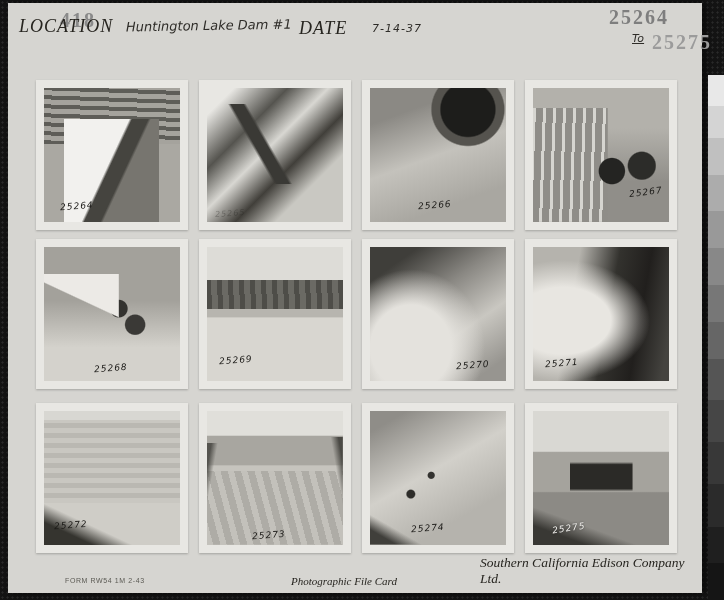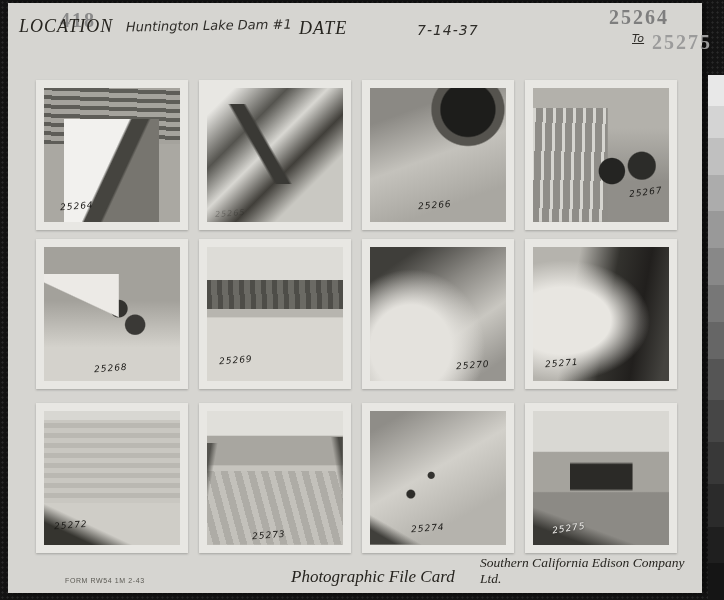--- a/index.html
+++ b/index.html
@@ -31,21 +31,21 @@
   }
 
   
   .hdr-label{position:absolute; font-style:italic; font-size:18px; letter-spacing:1px; color:var(--ink);}
   .stamp{position:absolute; font-family:Liberation Serif, serif; font-weight:bold; letter-spacing:2px; font-size:20px; color:var(--stamp-ink);}
   .hand{position:absolute; font-family:"DejaVu Sans",sans-serif; font-style:italic; color:var(--hand-ink);}
   .stamp-418{left:52px; top:6px;}
   .loc-label{left:11px; top:13px;}
   .loc-value{left:118px; top:15px; font-size:13px; transform:rotate(-1deg);}
   .date-label{left:291px; top:15px;}
-  .date-value{left:364px; top:19px; font-size:14px; letter-spacing:1px;margin-left:45px;}
+  .date-value{left:364px; top:19px; font-size:11px; letter-spacing:1px;}
   .neg-label{left:472px; top:17px;}
   .stamp-from{left:601px; top:3px; color:#7e7e7e;}
   .to-word{left:624px; top:29px; font-size:11px;text-decoration:underline;}
   .stamp-to{left:644px; top:28px; color:#9b9b9b;}
 
   
   .row{position:absolute; left:28px; display:flex; gap:11px;}
   .row1{top:77px;} .row2{top:236px;} .row3{top:400px;}
   .print{
     width:152px; height:150px; padding:8px;
@@ -115,21 +115,21 @@
     linear-gradient(30deg,#403f3b 0 15%,rgba(0,0,0,0) 30%) 0 100%/60% 40% no-repeat,
     linear-gradient(150deg,#8f8d88 10%,#d2d0ca 45%,#b5b3ad 75%);}
   .p12{background:
     linear-gradient(180deg,rgba(0,0,0,0) 38%,#2b2a27 40% 58%,rgba(0,0,0,0) 60%) 50% 0/46% 100% no-repeat,
     linear-gradient(20deg,#393834 0 18%,rgba(0,0,0,0) 35%) 0 100%/100% 45% no-repeat,
     linear-gradient(180deg,#d9d8d3 0 30%,#a5a39d 31% 60%,#8c8a85 61%);}
 
   
   .form-no{position:absolute; left:57px; bottom:9px; font-family:"Liberation Sans",sans-serif;
     font-size:7px; letter-spacing:.6px; color:#5a5953;}
-  .card-title{position:absolute; left:283px; bottom:6px; font-style:italic; font-size:17px; color:var(--ink);}
+  .card-title{position:absolute; left:283px; bottom:6px; font-style:italic; font-size:11px; color:var(--ink);}
   .company{position:absolute; left:472px; bottom:6px; font-style:italic; font-size:13.5px; color:var(--ink);}
 </style>
 </head>
 <body>
 
 <div class="card">
 
   <span class="stamp stamp-418">418</span>
   <span class="hdr-label loc-label">LOCATION</span>
   <span class="hand loc-value">Huntington Lake Dam #1</span>

